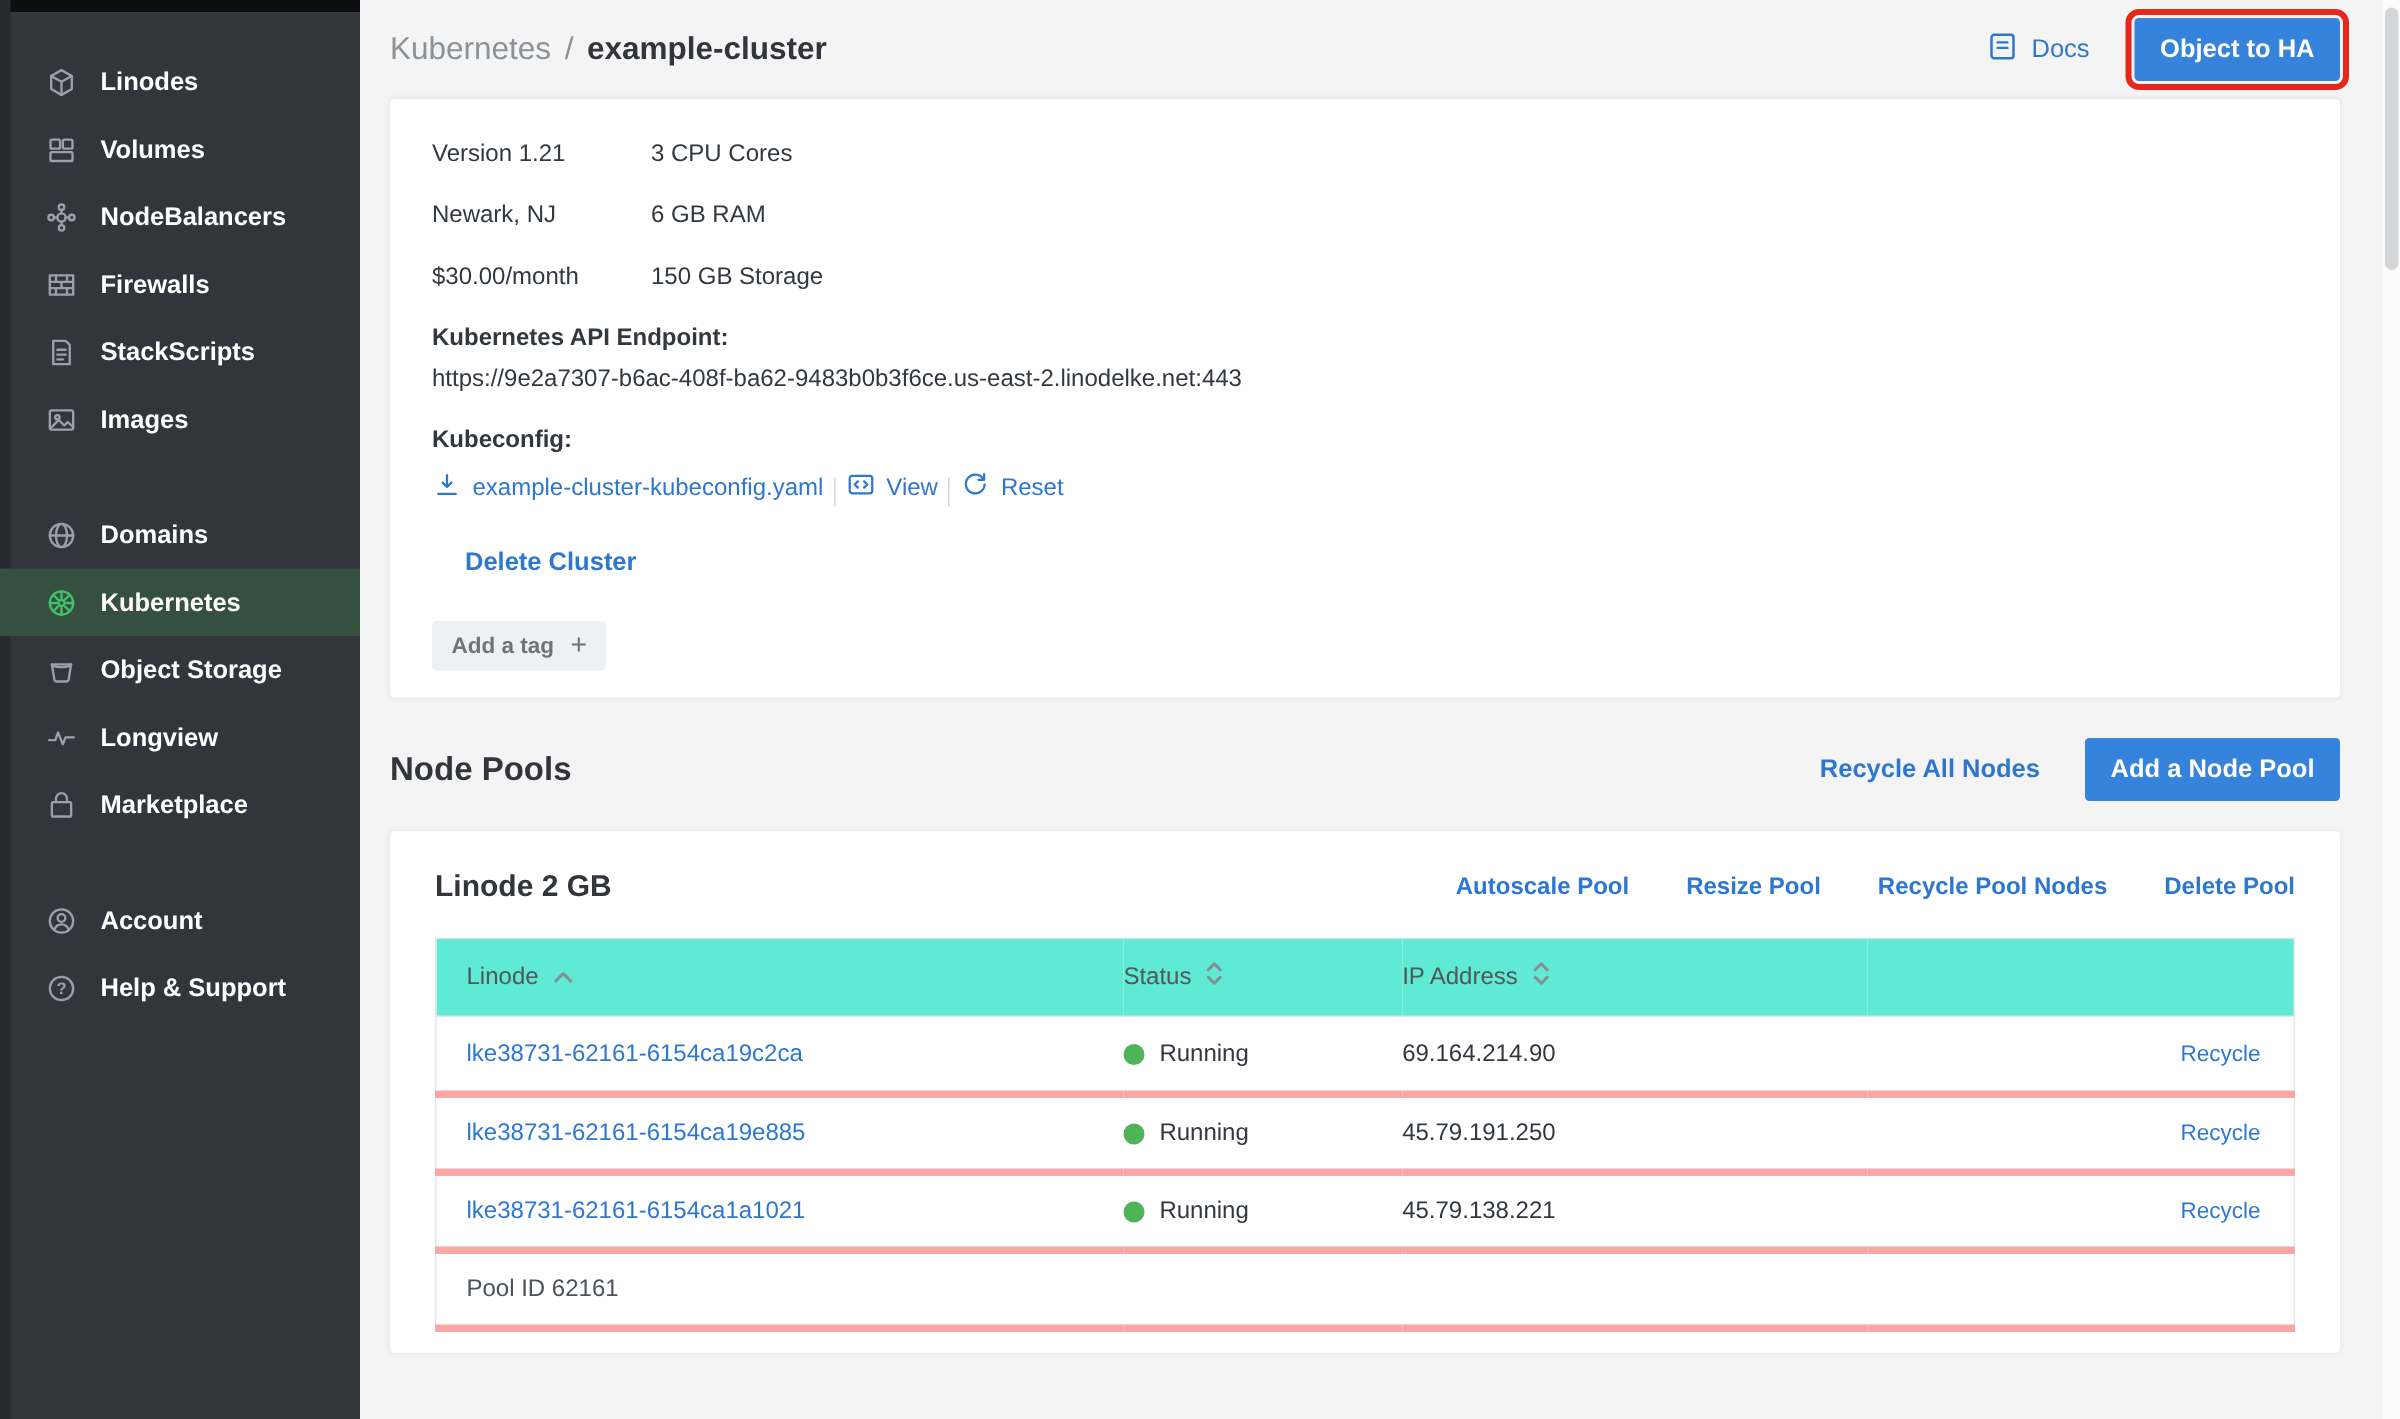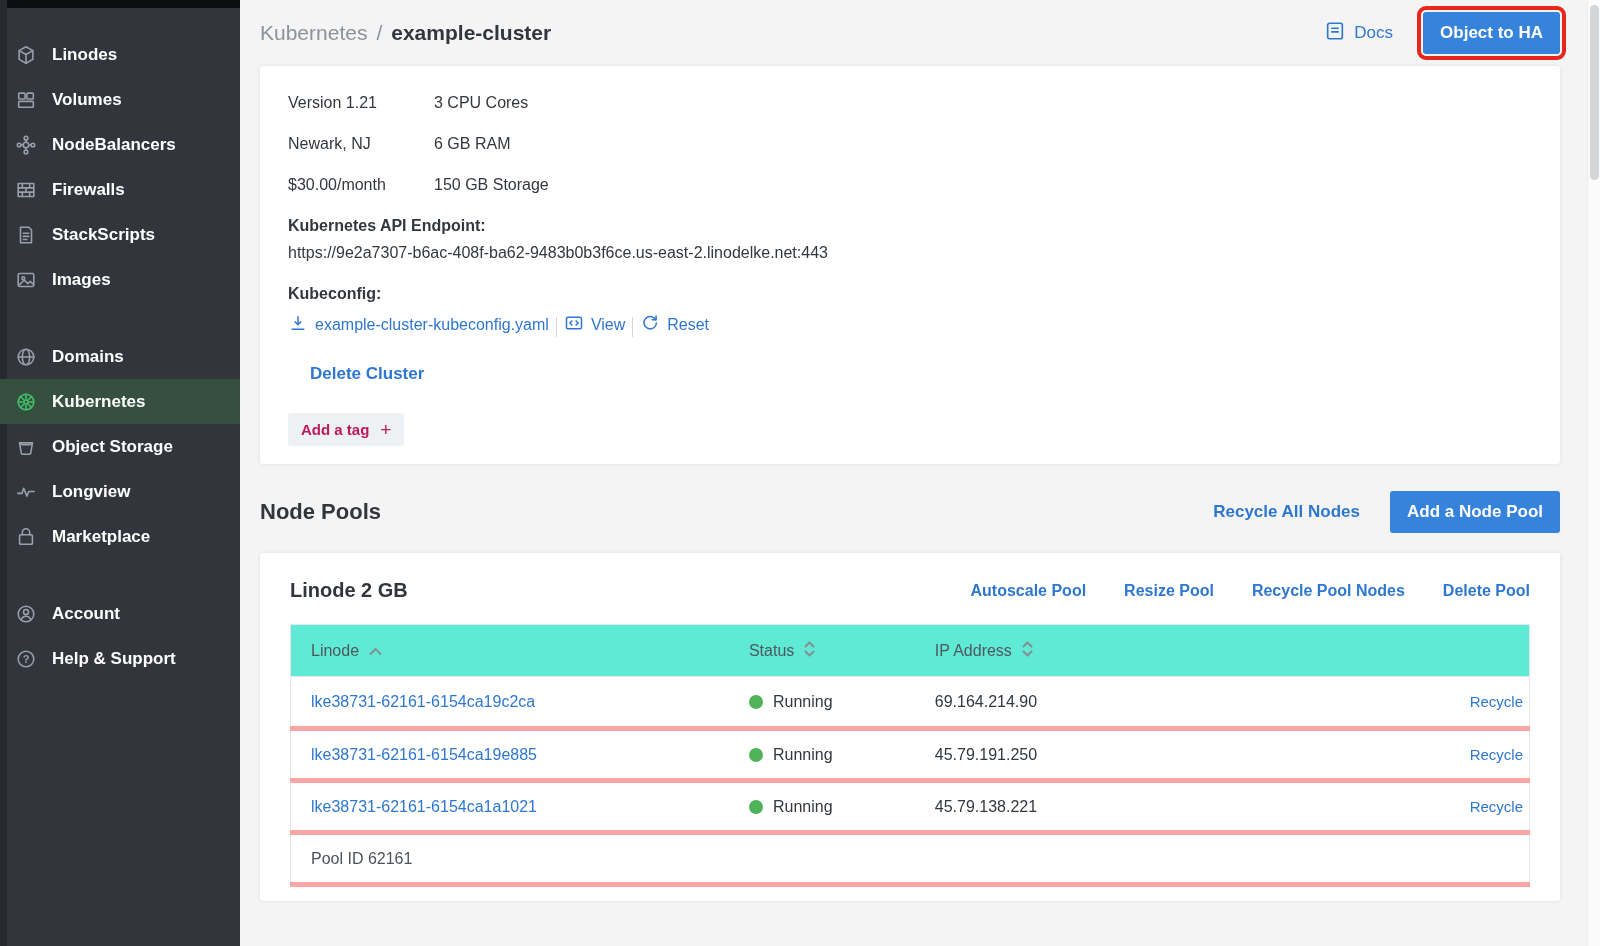--- a/index.html
+++ b/index.html
@@ -6,21 +6,21 @@
   html,body { width:1600px; height:946px; }
   body {
     overflow:hidden; background:#f4f4f5; display:flex; position:relative;
     font-family:"Liberation Sans","DejaVu Sans",sans-serif; color:#33383e;
   }
   
   .sidebar { width:240px; min-width:240px; height:100%; background:#32363c; position:relative; padding-top:32px; }
   .sidebar-top { position:absolute; top:0; left:0; right:0; height:8px; background:#0d0e10; }
   .sidebar-rail { position:absolute; top:0; left:0; bottom:0; width:7px; background:#26292d; }
   .nav-group { margin-bottom:32px; }
-  .nav-item { display:flex; align-items:center; height:45px; padding-left:15px; gap:15px;
+  .nav-item { display:flex; align-items:center; height:45px; padding-left:30px; gap:15px;
               color:#ffffff; font-size:17px; font-weight:bold; cursor:pointer; position:relative; }
   .nav-item.active { background:#36503f; }
   .nav-icon { width:22px; height:22px; flex:0 0 22px; display:flex; }
   .nav-icon svg { width:22px; height:22px; }
   .nav-icon svg * { fill:none; stroke:#99a1a8; stroke-width:1.7; stroke-linecap:round; stroke-linejoin:round; }
   .nav-item.active .nav-icon svg * { stroke:#41c16b; }
   .nav-icon svg text { fill:#99a1a8; stroke:none; font:bold 12px "Liberation Sans",sans-serif; }
   
   .main { flex:1; padding:0 40px 0 20px; overflow:hidden; }
   .page-header { height:66px; display:flex; align-items:center; justify-content:space-between; }
@@ -40,21 +40,21 @@
   .block-label { font-weight:bold; font-size:16px; }
   .endpoint { margin-top:23px; }
   .endpoint-url { margin-top:9px; font-size:16px; }
   .kubeconfig { margin-top:23px; }
   .kubeconfig-row { margin-top:10px; display:flex; align-items:flex-end; gap:7px; }
   .link { color:#2e77d0; cursor:pointer; font-size:16px; display:flex; align-items:center; gap:7px; text-decoration:none; }
   .vdiv { width:1px; height:20px; background:#d2d6d9; }
   .delete-cluster { margin-top:27px; margin-left:22px; font-size:17px; font-weight:bold; color:#2e77d0; cursor:pointer; display:inline-block; }
   .add-tag-wrap { margin-top:29px; }
   .add-tag { display:inline-flex; align-items:center; gap:11px; background:#eef1f3; border-radius:3px;
-             padding:8px 13px; color:#be185d; font-size:15px; font-weight:bold; cursor:pointer; }
+             padding:8px 13px; color:#737373; font-size:15px; font-weight:bold; cursor:pointer; }
   .add-tag .plus { font-weight:normal; font-size:19px; line-height:14px; }
   
   .pools-header { margin-top:27px; display:flex; align-items:center; justify-content:space-between; }
   .pools-title { font-size:22px; color:#32363c; font-weight:bold; }
   .pools-actions { display:flex; align-items:center; gap:30px; }
   .big-link { color:#2e77d0; font-size:17px; font-weight:bold; cursor:pointer; }
   .pool-card { margin-top:20px; padding:26px 30px 14px 30px; }
   .pool-head { display:flex; align-items:center; justify-content:space-between; }
   .pool-name { font-size:20px; font-weight:bold; color:#32363c; }
   .pool-links { display:flex; gap:38px; }
@@ -66,21 +66,21 @@
   .th-inner { display:flex; align-items:center; gap:9px; cursor:pointer; }
   .sort-svg * { fill:none; stroke:#868d93; stroke-width:2; stroke-linecap:round; stroke-linejoin:round; }
   .nodes-table td { height:52px; border-bottom:5px solid #fca5a5; }
   .col-linode { width:37%; padding-left:20px; }
   .col-status { width:15%; }
   .col-ip { width:25%; }
   .col-action { width:23%; }
   td.cell-linode { padding-left:20px; }
   .status { display:flex; align-items:center; gap:10px; }
   .dot { width:14px; height:14px; border-radius:50%; background:#4fb358; }
-  .cell-action { text-align:right; padding-right:6px; }
+  .cell-action { text-align:right; padding-right:22px; }
   .cell-action .link { display:inline; font-size:15px; }
   tfoot td { color:#4c5258; border-bottom:none; padding-left:20px; }
   
   .scrollbar { position:absolute; right:0; top:0; width:13px; height:946px; background:#fbfbfb; border-left:1px solid #ededee; }
   .scroll-thumb { width:9px; margin:5px auto 0; height:175px; background:#d4d6d8; border-radius:5px; }
 </style>
 </head>
 <body>
 
 <aside class="sidebar">

